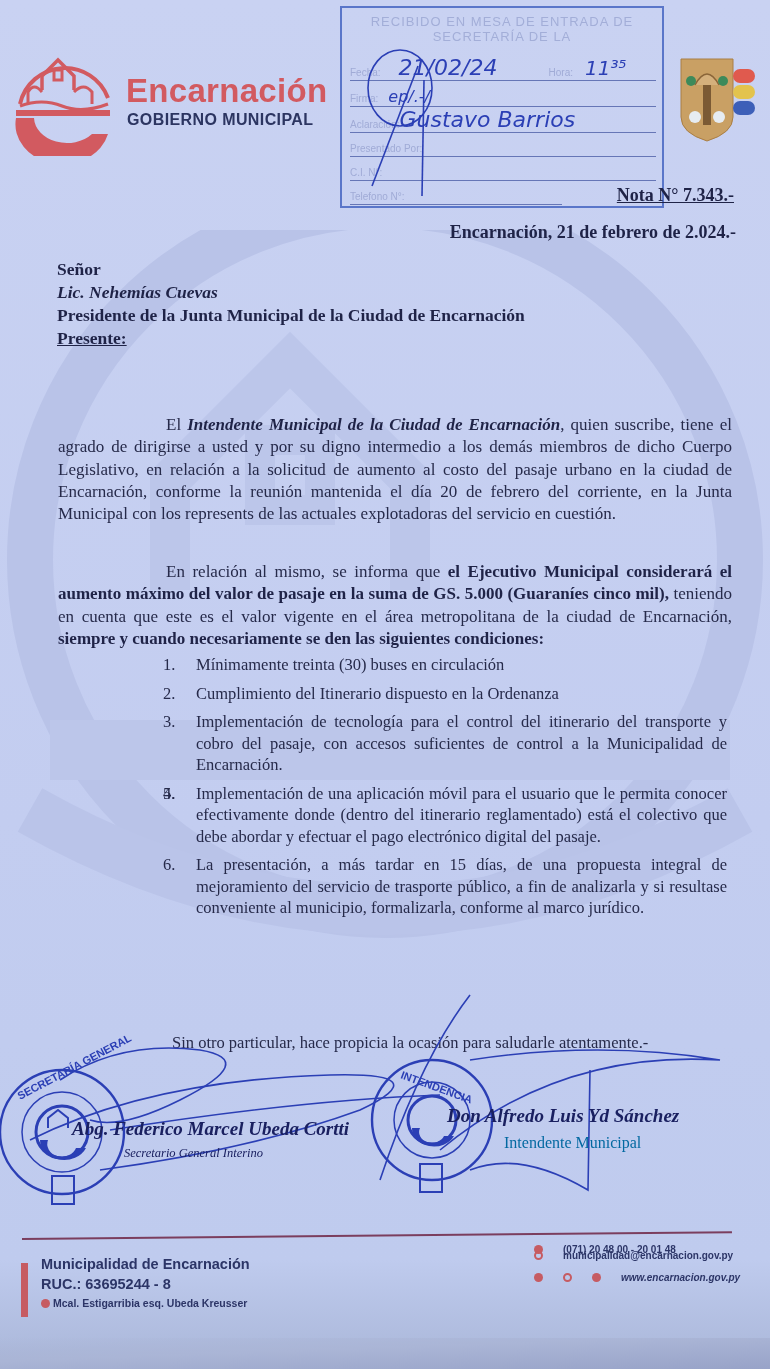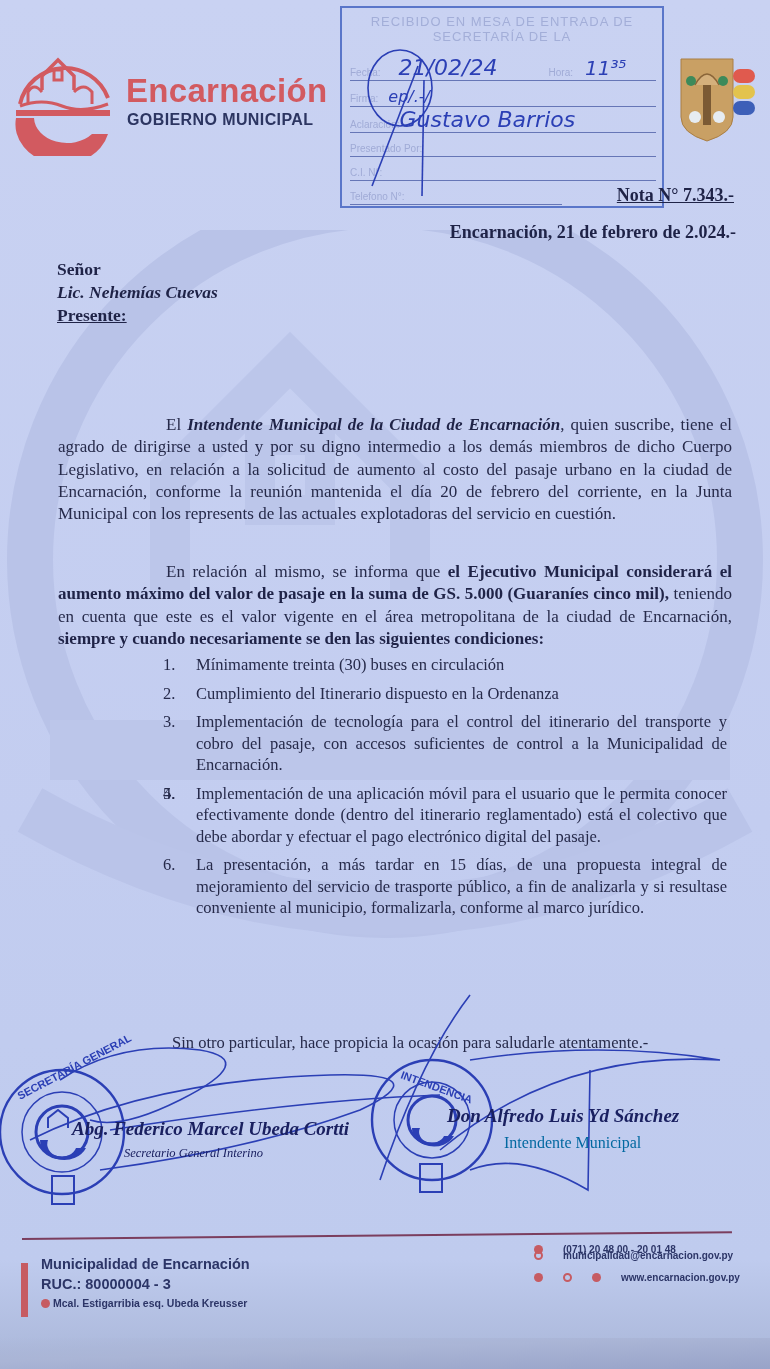--- a/index.html
+++ b/index.html
@@ -130,20 +130,21 @@
       <path d="M62 44 L60 160" stroke="#2b3fb5" stroke-width="1.6"></path>
     </svg>
   </div>
 
   <div class="nota">Nota N° 7.343.-</div>
   <div class="date">Encarnación, 21 de febrero de 2.024.-</div>
 
   <div class="addressee">
     <div>Señor</div>
     <div class="it">Lic. Nehemías Cuevas</div>
+    <div>Presidente de la Junta Municipal de la Ciudad de Encarnación</div>
     <div class="ul">Presente:</div>
   </div>
 
   <div class="body-text p1"><span>El </span><b><i>Intendente Municipal de la Ciudad de Encarnación</i></b><span>, quien suscribe, tiene el agrado de dirigirse a usted y por su digno intermedio a los demás miembros de dicho Cuerpo Legislativo, en relación a la solicitud de aumento al costo del pasaje urbano en la ciudad de Encarnación, conforme la reunión mantenida el día 20 de febrero del corriente, en la Junta Municipal con los represents de las actuales explotadoras del servicio en cuestión.</span></div>
 
   <div class="body-text p2"><span>En relación al mismo, se informa que </span><b>el Ejecutivo Municipal considerará el aumento máximo del valor de pasaje en la suma de GS. 5.000 (Guaraníes cinco mil),</b><span> teniendo en cuenta que este es el valor vigente en el área metropolitana de la ciudad de Encarnación, </span><b>siempre y cuando necesariamente se den las siguientes condiciones:</b></div>
 
   <ol class="conditions">
     <li><span class="num">1.</span><span>Mínimamente treinta (30) buses en circulación</span></li>
     <li><span class="num">2.</span><span>Cumplimiento del Itinerario dispuesto en la Ordenanza</span></li>
@@ -182,34 +183,34 @@
   </svg>
 
   <div class="sig-left-name">Abg. Federico Marcel Ubeda Cortti</div>
   <div class="sig-left-title">Secretario General Interino</div>
   <div class="sig-right-name">Don Alfredo Luis Yd Sánchez</div>
   <div class="sig-right-title">Intendente Municipal</div>
 
   <div class="footer-line"></div>
   <div class="footer-bar"></div>
   <div class="footer-org">Municipalidad de Encarnación</div>
-  <div class="footer-ruc">RUC.: 80000004 - 3</div>
+  <div class="footer-ruc">RUC.: 63695244 - 8</div>
   <div class="footer-addr">
     <span class="ico"></span>
     <span>Mcal. Estigarribia esq. Ubeda Kreusser</span>
   </div>
   <div class="contact" style="top:1244px;">
     <span class="ico"></span>
     <span>(071) 20 48 00 - 20 01 48</span>
   </div>
   <div class="contact" style="top:1250px;">
     <span class="ico-ring"></span>
     <span>municipalidad@encarnacion.gov.py</span>
   </div>
-  <div class="contact" style="top:1272px;">
+  <div class="contact" style="top:1272px;font-style:italic;">
     <span class="ico"></span>
     <span class="ico-ring"></span>
     <span class="ico"></span>
     <span>www.encarnacion.gov.py</span>
   </div>
 
   <div class="bottom-shadow"></div>
 </div>
 
 </body></html>

